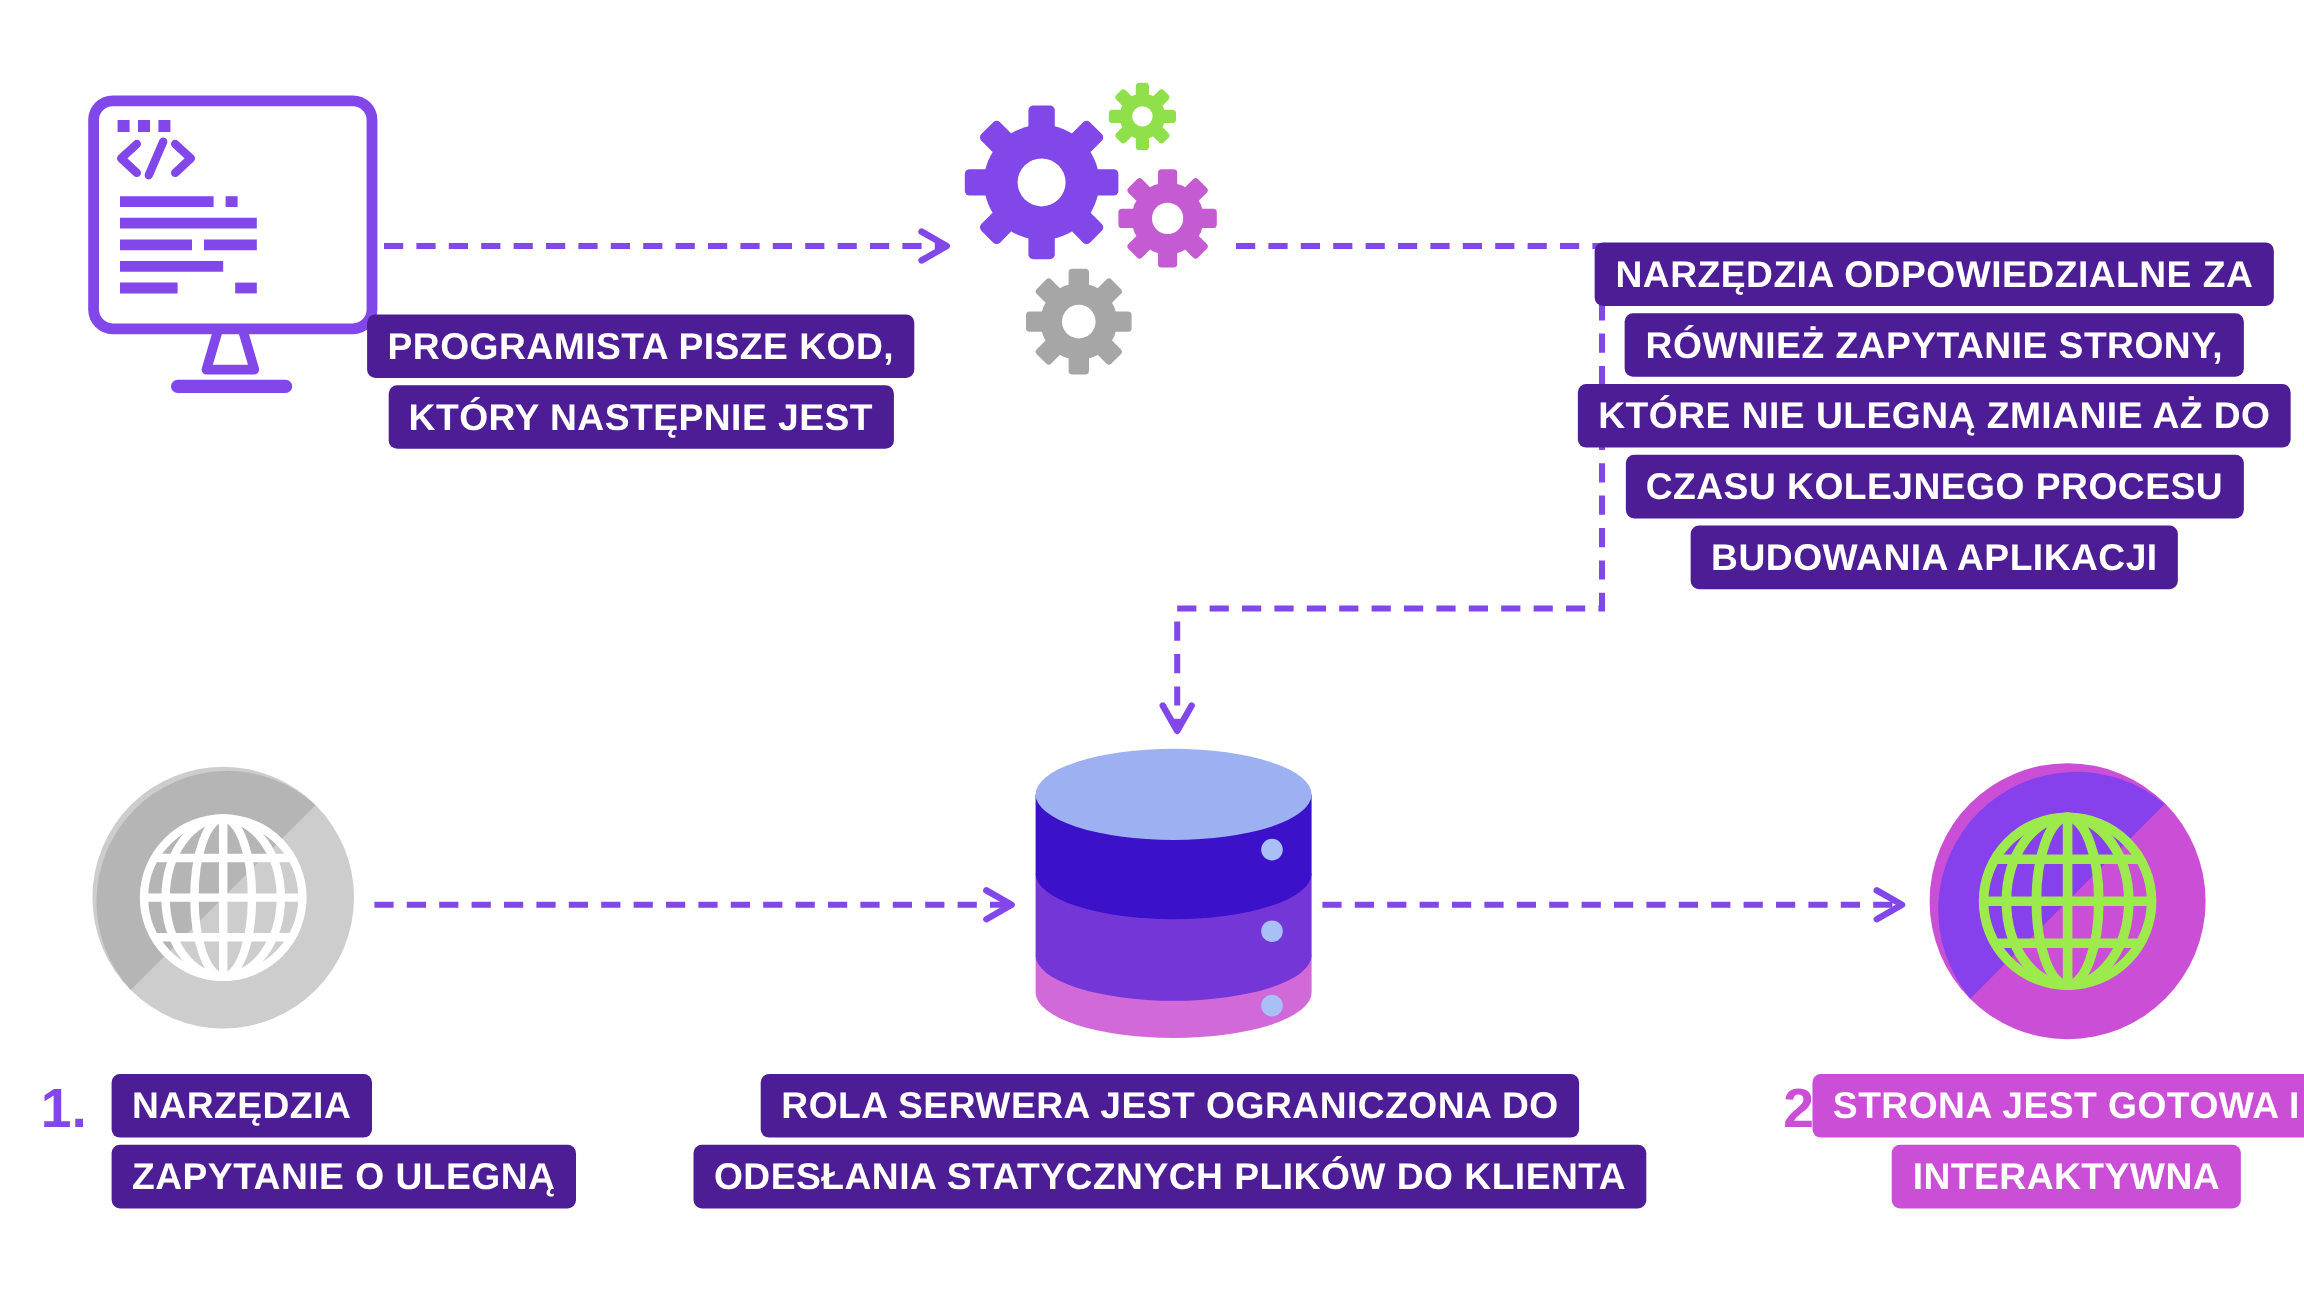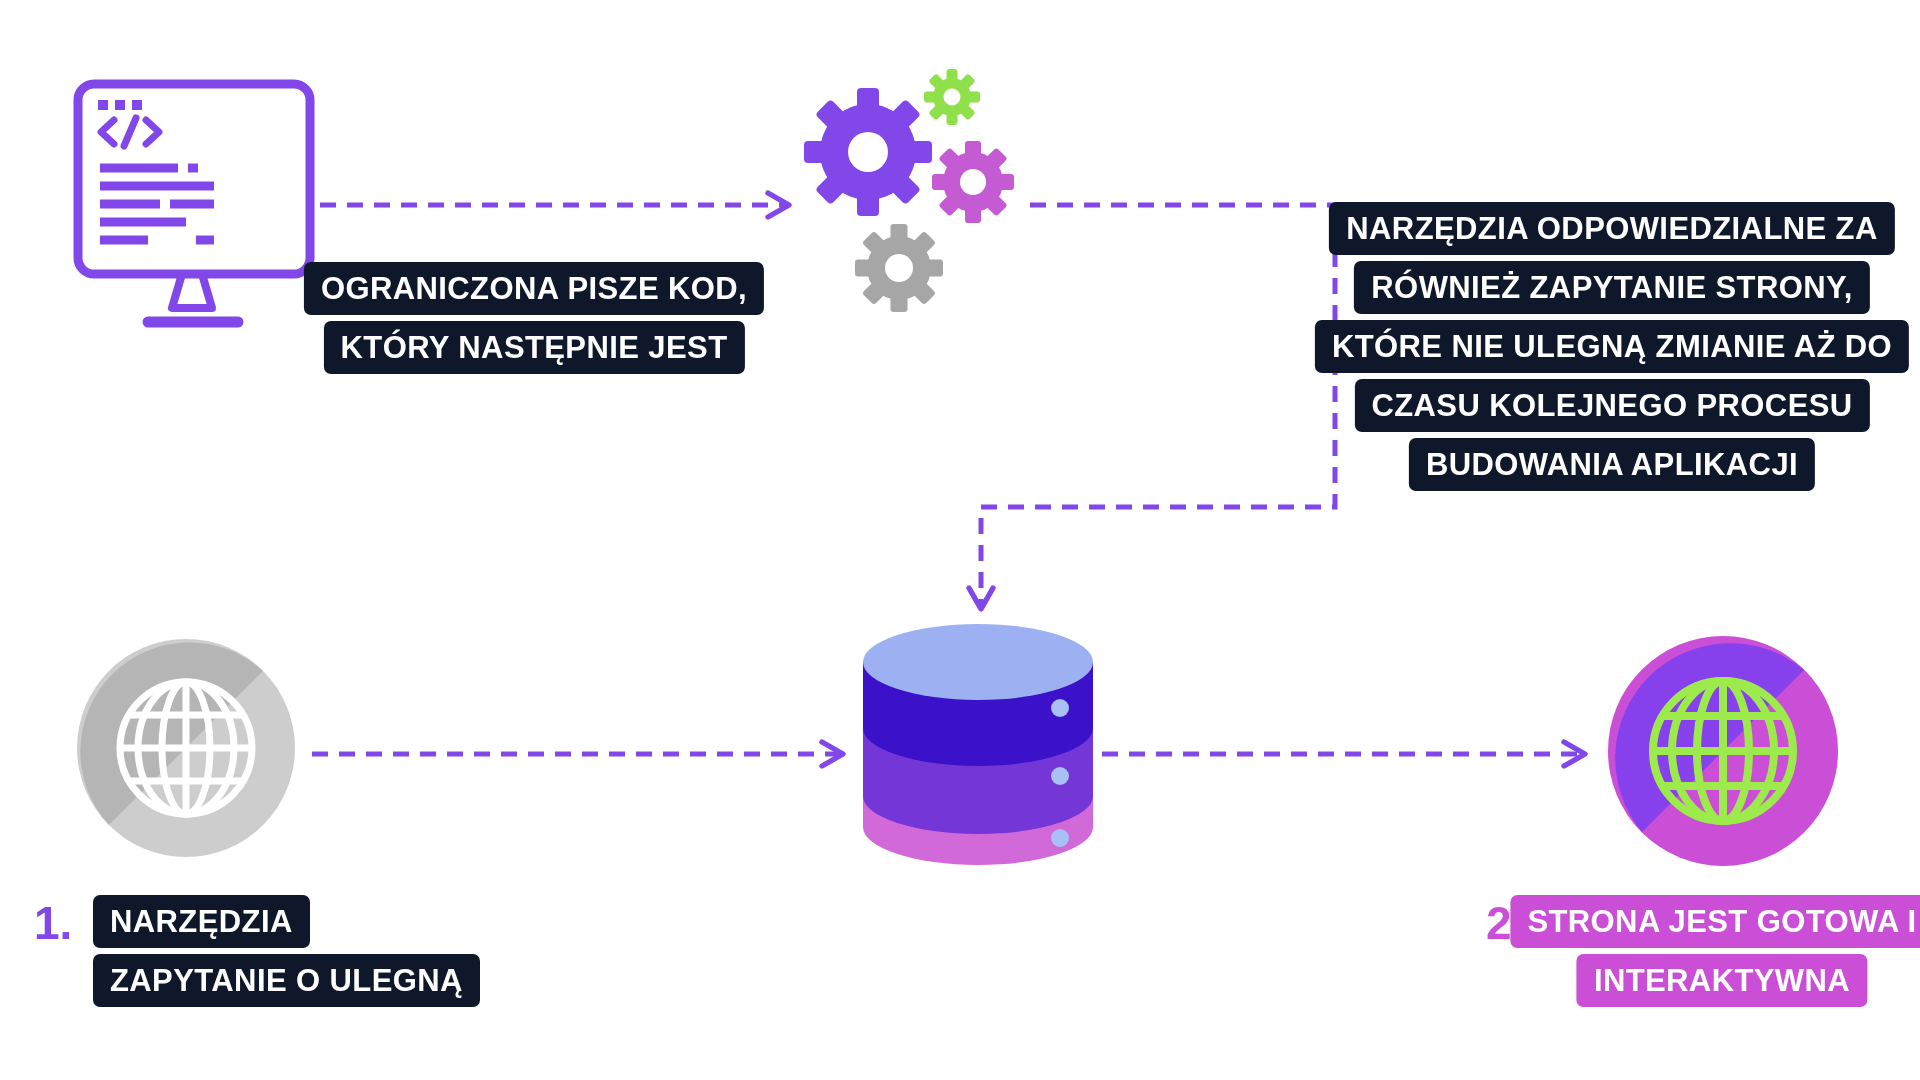--- a/index.html
+++ b/index.html
@@ -4,21 +4,21 @@
 <style>
   html,body{margin:0;padding:0;background:#ffffff;}
   .canvas{
     position:relative;width:1920px;height:1080px;background:#ffffff;overflow:hidden;
     font-family:"Liberation Sans",sans-serif;
   }
   svg.layer{position:absolute;left:0;top:0;width:1920px;height:1080px;}
   .tag{position:absolute;display:flex;flex-direction:column;gap:6px;align-items:center;z-index:2;}
   .tag.left-align{align-items:flex-start;}
   .tag span{
-    display:inline-block;background:#0f172a;color:#ffffff;font-weight:700;
+    display:inline-block;background:#4c1d95;color:#ffffff;font-weight:700;
     font-size:31px;line-height:1;padding:11px 17px;border-radius:7px;
     letter-spacing:.4px;white-space:nowrap;
   }
   .tag.pink span{background:#cb4fd6;}
   .center-anchor{transform:translateX(-50%);}
   .step-num{position:absolute;font-weight:700;font-size:46px;line-height:1;z-index:2;}
   .num-1{color:#8247e8;}
   .num-2{color:#cb4fd6;}
 </style>
 </head>
@@ -152,38 +152,42 @@
         <ellipse rx="51" ry="70"></ellipse>
         <line x1="0" y1="-70" x2="0" y2="70"></line>
         <line x1="-70" y1="0" x2="70" y2="0"></line>
         <line x1="-60" y1="-35" x2="60" y2="-35"></line>
         <line x1="-60" y1="35" x2="60" y2="35"></line>
       </g>
     </g>
   </svg>
 
   <div class="tag center-anchor" style="left:534px;top:262px;">
-    <span>OGRANICZONA PISZE KOD,</span>
+    <span>PROGRAMISTA PISZE KOD,</span>
     <span>KTÓRY NASTĘPNIE JEST</span>
   </div>
 
   <div class="tag center-anchor" style="left:1612px;top:202px;">
     <span>NARZĘDZIA ODPOWIEDZIALNE ZA</span>
     <span>RÓWNIEŻ ZAPYTANIE STRONY,</span>
     <span>KTÓRE NIE ULEGNĄ ZMIANIE AŻ DO</span>
     <span>CZASU KOLEJNEGO PROCESU</span>
     <span>BUDOWANIA APLIKACJI</span>
   </div>
 
   <div class="step-num num-1" style="left:34px;top:900px;">1.</div>
   <div class="tag left-align" style="left:93px;top:895px;">
     <span>NARZĘDZIA</span>
     <span>ZAPYTANIE O ULEGNĄ</span>
   </div>
 
+  <div class="tag center-anchor" style="left:975px;top:895px;">
+    <span>ROLA SERWERA JEST OGRANICZONA DO</span>
+    <span>ODESŁANIA STATYCZNYCH PLIKÓW DO KLIENTA</span>
+  </div>
 
   <div class="step-num num-2" style="left:1486px;top:900px;">2.</div>
   <div class="tag pink center-anchor" style="left:1722px;top:895px;">
     <span>STRONA JEST GOTOWA I</span>
     <span>INTERAKTYWNA</span>
   </div>
 
 </div>
 
 </body></html>

